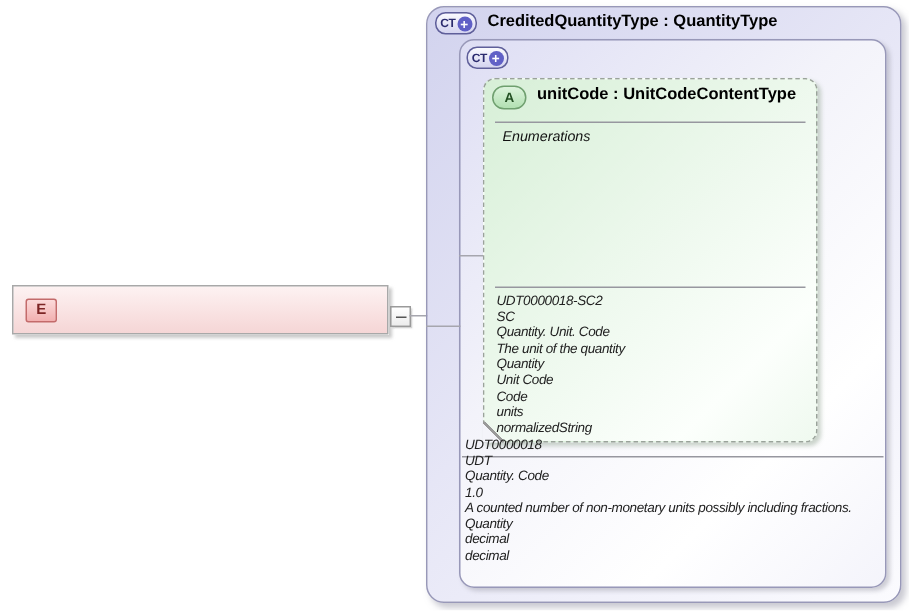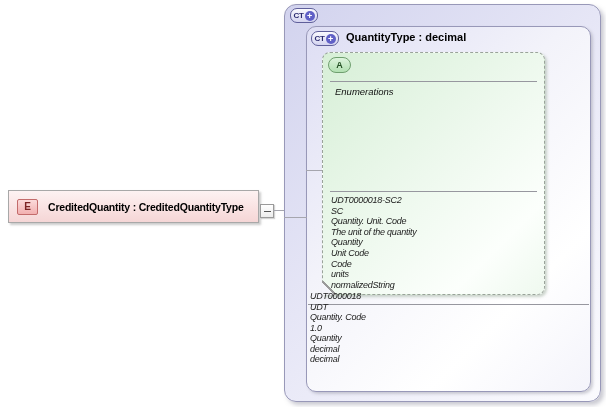--- a/index.html
+++ b/index.html
@@ -70,50 +70,50 @@
   .inner-annot div{line-height:10.5px;}
   .inner-sep{left:1px;top:277px;width:281px;}
 </style>
 </head>
 <body>
 
 <div class="canvas">
 
   <div class="ebox">
     <span class="ebox-icon">E</span>
-    <span class="ebox-label">CreditedQuantity : CreditedQuantityType</span>
   </div>
 
   <div class="handle">
     <span class="handle-dash"></span>
   </div>
   <div class="conn" style="left:273px;top:210px;width:12px;"></div>
 
   <div class="ct-outer">
     <div class="hdr">
       <span class="pill-ct">
         <span class="ct-txt">CT</span>
         <span class="ct-plus">+</span>
       </span>
+      <span class="title">CreditedQuantityType : QuantityType</span>
     </div>
 
     <div class="ct-inner">
       <div class="hdr" style="left:4px;top:4px;">
         <span class="pill-ct">
           <span class="ct-txt">CT</span>
           <span class="ct-plus">+</span>
         </span>
-        <span class="title">QuantityType : decimal</span>
       </div>
 
       <div class="conn" style="left:-1px;top:143px;width:17px;"></div>
 
       <div class="attr">
         <div class="hdr" style="left:5px;top:4px;">
           <span class="pill-a">A</span>
+          <span class="title">unitCode : UnitCodeContentType</span>
         </div>
 
         <div class="sep" style="left:7px;top:28px;width:207px;"></div>
 
         <div class="enum-label">Enumerations</div>
 
         <div class="sep" style="left:7px;top:138px;width:207px;"></div>
 
         <div class="annot attr-annot">
           <div>UDT0000018-SC2</div>
@@ -130,20 +130,21 @@
         <div class="chamfer"></div>
       </div>
 
       <div class="sep inner-sep"></div>
 
       <div class="annot inner-annot">
         <div>UDT0000018</div>
         <div>UDT</div>
         <div>Quantity. Code</div>
         <div>1.0</div>
+        <div>A counted number of non-monetary units possibly including fractions.</div>
         <div>Quantity</div>
         <div>decimal</div>
         <div>decimal</div>
       </div>
     </div>
   </div>
 
   <div class="conn" style="left:284px;top:217px;width:23px;"></div>
 
 </div>

